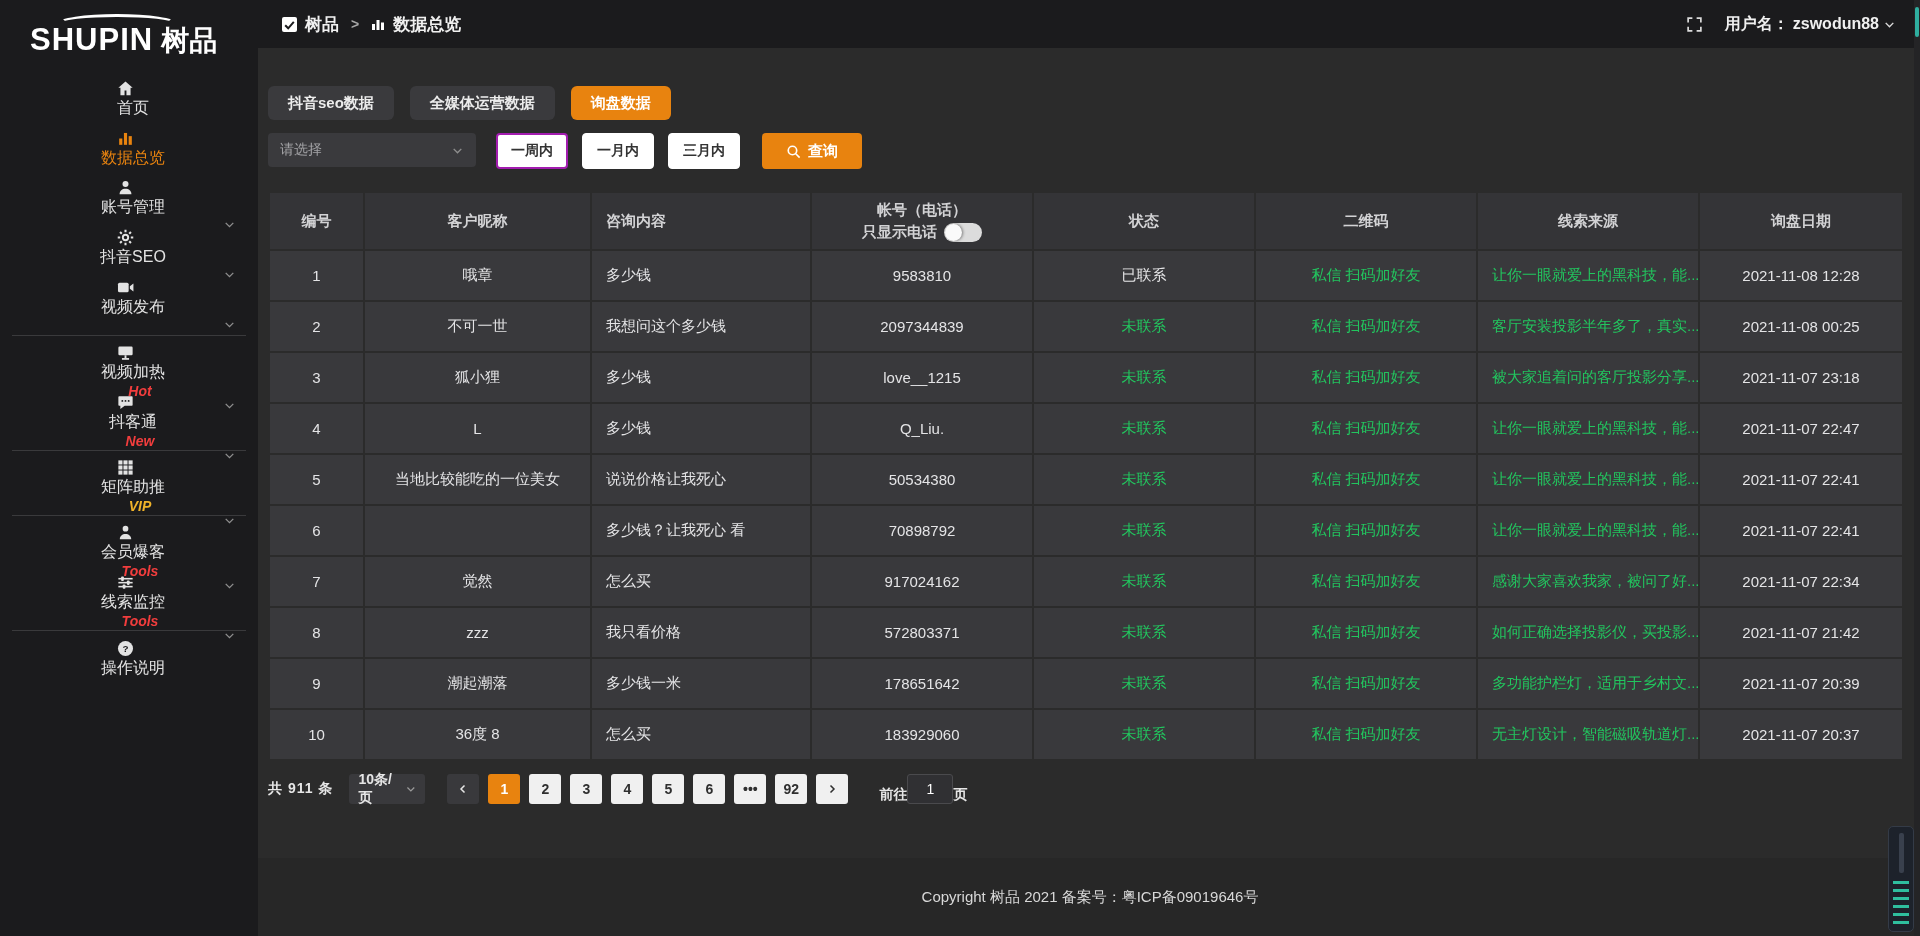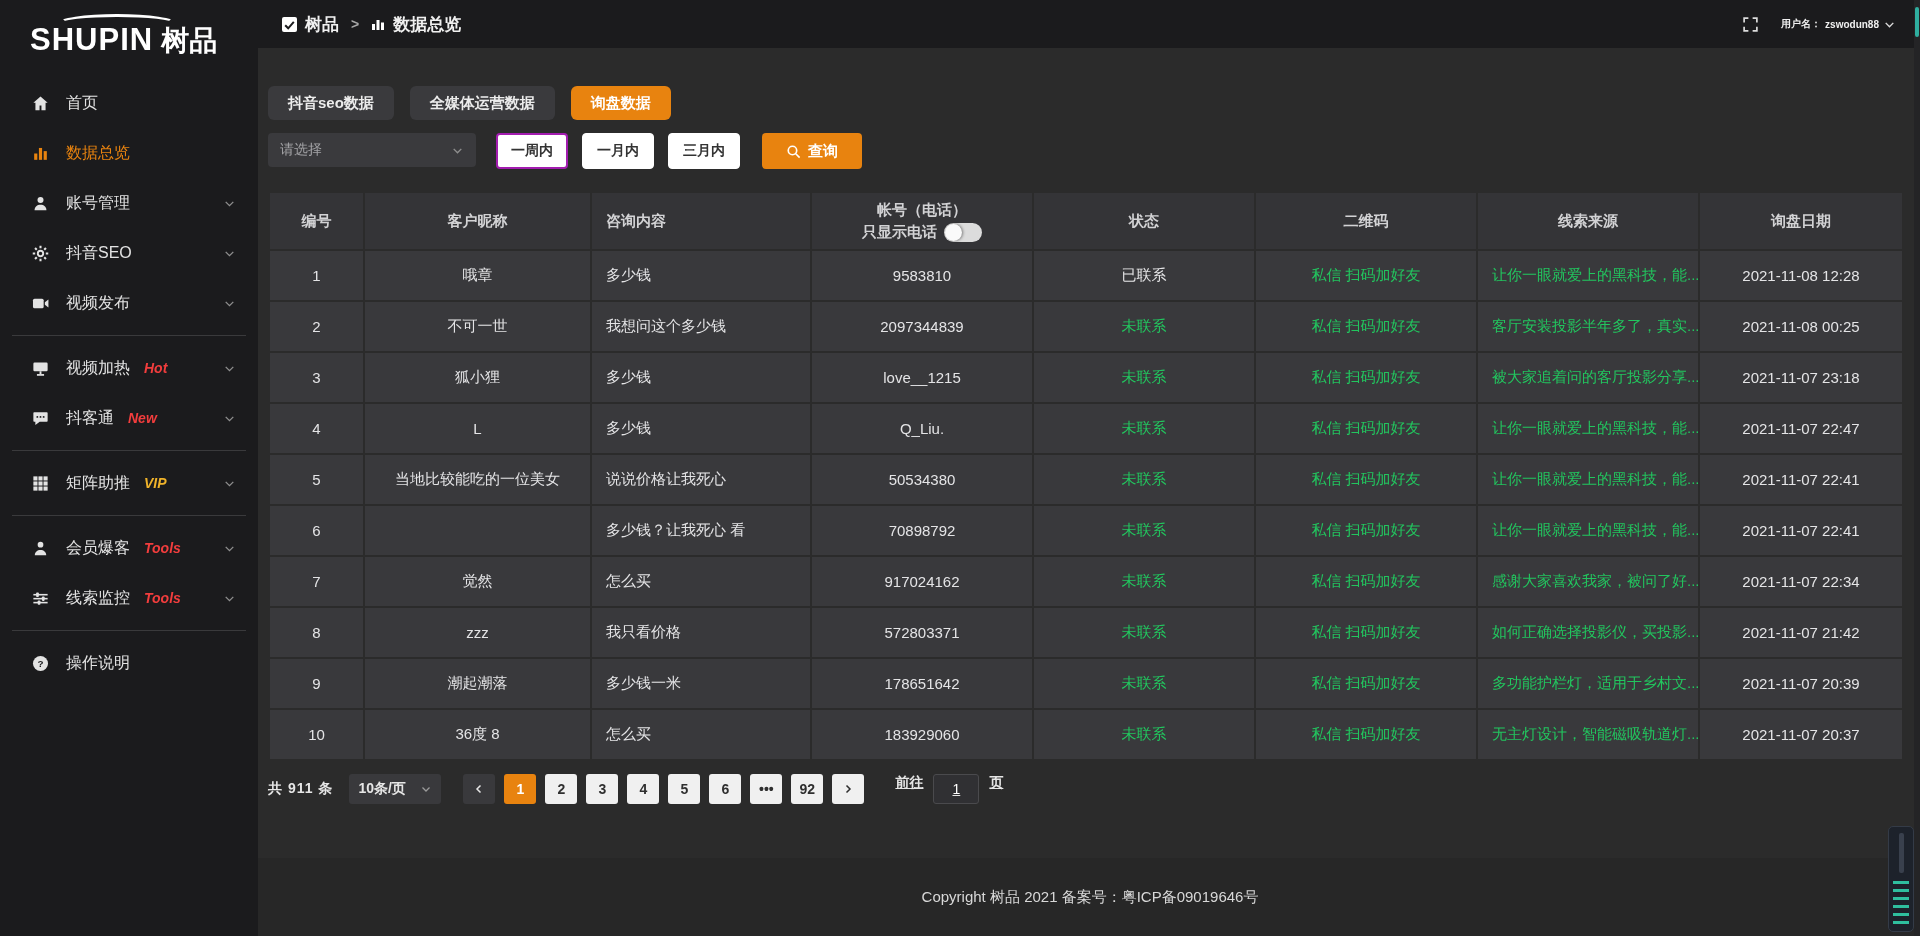--- a/index.html
+++ b/index.html
@@ -12,37 +12,37 @@
 
   
   .sidebar { width:258px; flex-shrink:0; background:#1b1b1d; height:100%; padding-top:8px; }
   .logo { position:relative; padding:14px 0 4px 30px; color:#fff; white-space:nowrap; }
   .logo-arc { position:absolute; top:6px; left:58px; width:118px; height:18px;
     border:3px solid transparent; border-top:3px solid #fff; border-radius:50%; }
   .logo-en { font-size:31px; font-weight:800; letter-spacing:1px; }
   .logo-cn { font-size:28px; font-weight:800; margin-left:8px; }
   .menu { margin-top:14px; }
   .menu-item { height:50px; display:flex; align-items:center; padding:0 22px 0 30px;
-    color:#e3e3e3; font-size:16px; cursor:pointer; }
+    color:#e3e3e3; font-size:16px; cursor:pointer;flex-direction:column; }
   .menu-item.active { color:#e8830f; }
   .mi-icon { width:20px; height:20px; margin-right:16px; display:inline-flex; align-items:center; justify-content:center; }
   .mi-icon svg { display:block; }
   .mi-label { flex:0 0 auto; }
   .mi-badge { font-style:italic; font-weight:800; font-size:14px; margin-left:14px; }
   .mi-chevron { margin-left:auto; color:#8f8f8f; display:inline-flex; }
   .menu-divider { height:1px; background:#3a3a3c; margin:7px 12px; }
 
   
   .main { flex:1; display:flex; flex-direction:column; position:relative; }
   .topbar { height:48px; background:#1b1b1d; display:flex; align-items:center;
     justify-content:space-between; padding:0 26px 0 24px; flex-shrink:0; }
   .breadcrumb { display:flex; align-items:center; gap:8px; font-size:17px; font-weight:700; color:#f0f0f0; }
   .crumb-icon { display:inline-flex; }
   .crumb-sep { color:#a8a8a8; font-size:14px; margin:0 4px; }
-  .topbar-right { display:flex; align-items:center; gap:22px; font-size:10px; font-weight:700; color:#f0f0f0; }
+  .topbar-right { display:flex; align-items:center; gap:22px; font-size:16px; font-weight:700; color:#f0f0f0; }
   .user-chip { display:flex; align-items:center; gap:4px; cursor:pointer; }
 
   .content { flex:1; padding:0 18px 0 10px; }
 
   
   .tabs { margin-top:38px; display:flex; gap:16px; }
   .tab { height:34px; display:inline-flex; align-items:center; padding:0 20px;
     background:#3a3a3d; color:#ececec; font-size:15px; font-weight:700; border-radius:6px; cursor:pointer; }
   .tab.active { background:#e8830f; color:#fff; }
 
@@ -69,28 +69,28 @@
   .th-stack { line-height:1.5; }
   .th-line2 { display:flex; align-items:center; justify-content:center; gap:7px; font-weight:700; }
   .toggle { width:38px; height:19px; border-radius:10px; background:#dcdcdc; position:relative;
     display:inline-block; cursor:pointer; }
   .toggle .knob { position:absolute; left:1px; top:1px; width:17px; height:17px; border-radius:50%;
     background:#fafafa; box-shadow:1px 0 3px rgba(0,0,0,.45); }
 
   
   .pagination { margin-top:13px; display:flex; align-items:center; font-size:14px; color:#e6e6e6; }
   .pg-total { font-weight:700; margin-right:16px; letter-spacing:1px; }
-  .pg-size { width:92px; height:30px; background:#39393c; border-radius:3px; display:flex;
+  .pg-size { width:76px; height:30px; background:#39393c; border-radius:3px; display:flex;
     align-items:center; justify-content:space-between; padding:0 9px; font-weight:700; cursor:pointer; margin-right:22px; }
   .pg-btn { min-width:32px; height:30px; margin-right:9px; border-radius:3px; border:none;
     display:inline-flex; align-items:center; justify-content:center; font-size:14px; font-weight:700;
     background:#f0f0f0; color:#2f2f2f; cursor:pointer; font-family:inherit; }
   .pg-btn.dark { background:#39393c; color:#e6e6e6; }
   .pg-btn.active { background:#e8830f; color:#fff; }
-  .pg-goto { margin-left:22px; display:flex; align-items:flex-start; gap:10px; font-weight:700;text-decoration:underline; }
+  .pg-goto { margin-left:22px; display:flex; align-items:flex-end; font-weight:700; }
   .pg-input { width:46px; height:30px; background:#303033; border:1px solid #4a4a4d; border-radius:3px;
     color:#fff; text-align:center; font-size:14px; font-family:inherit; }
 
   
   .footer { position:absolute; left:0; right:0; bottom:0; height:78px; background:#272727;
     display:flex; align-items:center; justify-content:center; color:#d8d8d8; font-size:15px; }
 
   
   .edge-scrollbar { position:absolute; right:0; top:0; width:6px; height:100%; background:#242426; }
   .edge-thumb { position:absolute; top:7px; left:1px; width:4px; height:30px; background:#2fae9f; border-radius:2px; }

